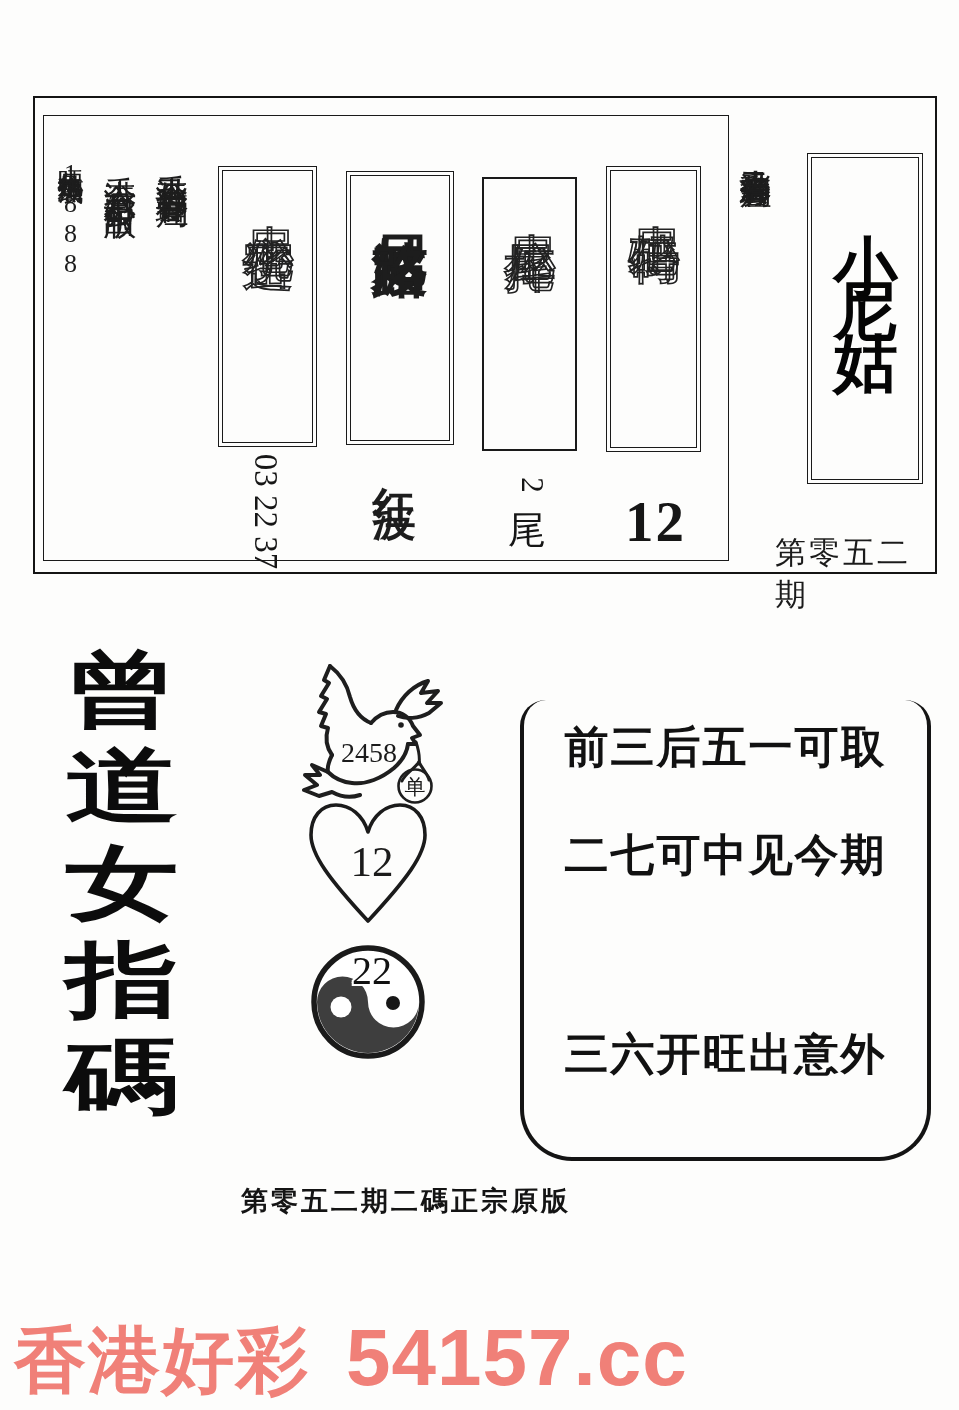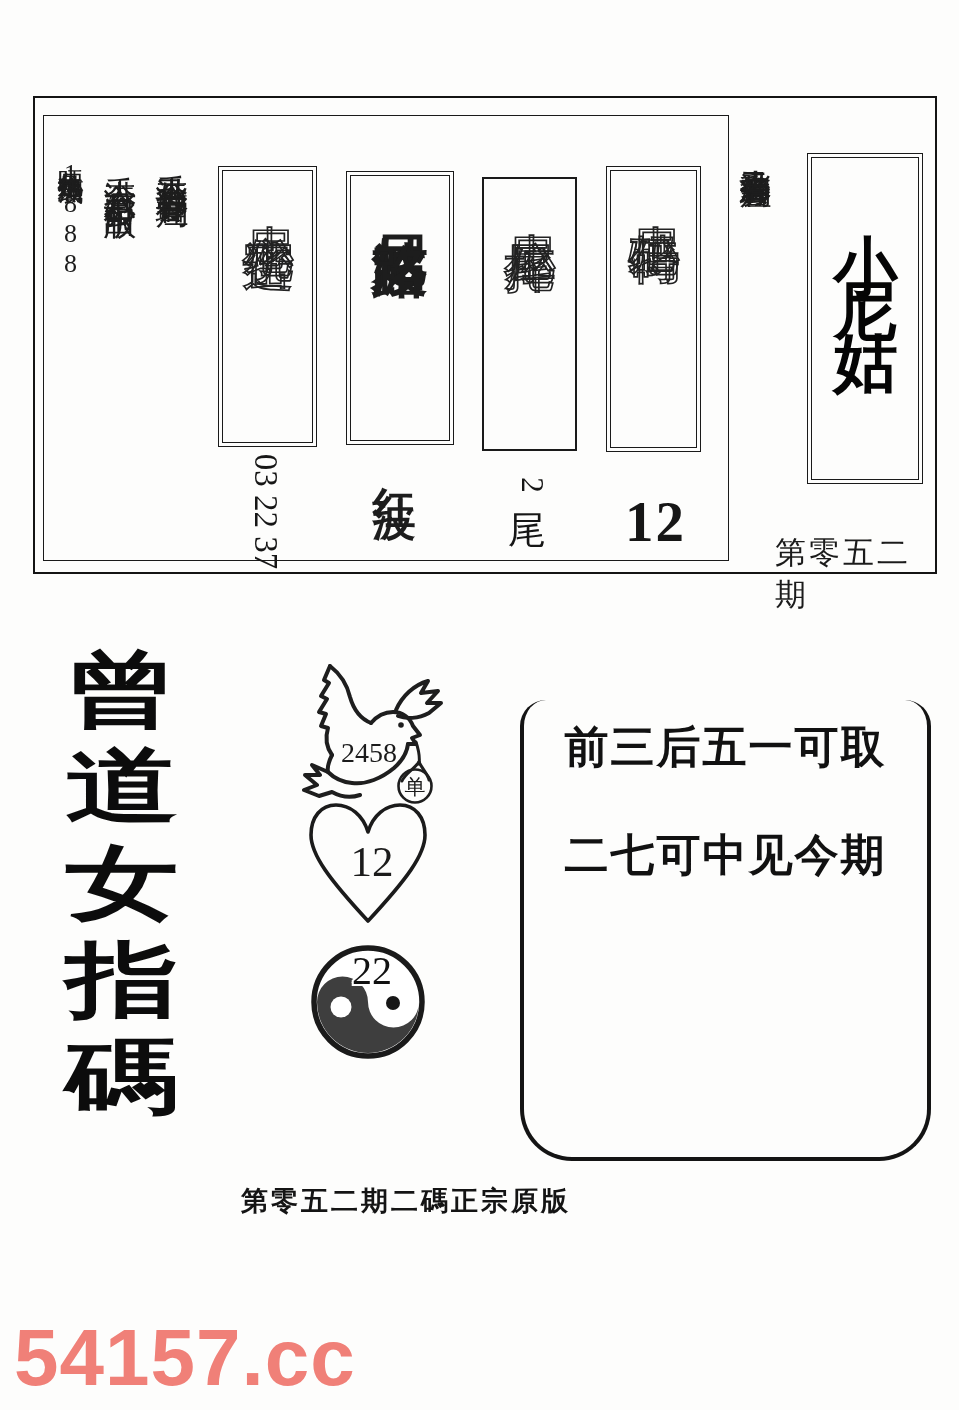--- a/index.html
+++ b/index.html
@@ -168,21 +168,23 @@
     <circle cx="60" cy="60" r="54" fill="#ffffff" stroke="#1a1a1a" stroke-width="5.5"></circle>
     <path d="M9,60 A51,51 0 0 0 111,60 A25.5,25.5 0 0 1 60,60 A25.5,25.5 0 0 0 9,60 Z" fill="#3e3e3e"></path>
     <circle cx="33" cy="65" r="10.5" fill="#ffffff"></circle>
     <circle cx="85" cy="61" r="7" fill="#161616"></circle>
     <text x="64" y="42" font-size="40" text-anchor="middle" fill="#111" style="paint-order:stroke;stroke:#ffffff;stroke-width:4px;">22</text>
   </svg>
 
   <div class="abs verse-box">
     <div class="verse-line vl1">二七可中见今期</div>
     <div class="verse-line vl0">前三后五一可取</div>
+    <div class="verse-line vl3">三六开旺出意外</div>
   </div>
 
   <div class="abs caption">第零五二期二碼正宗原版</div>
 
   <div class="abs footer">
+    <span class="site-name">香港好彩</span>
     <span class="site-url">54157.cc</span>
   </div>
 
 </div>
 
 </body></html>

